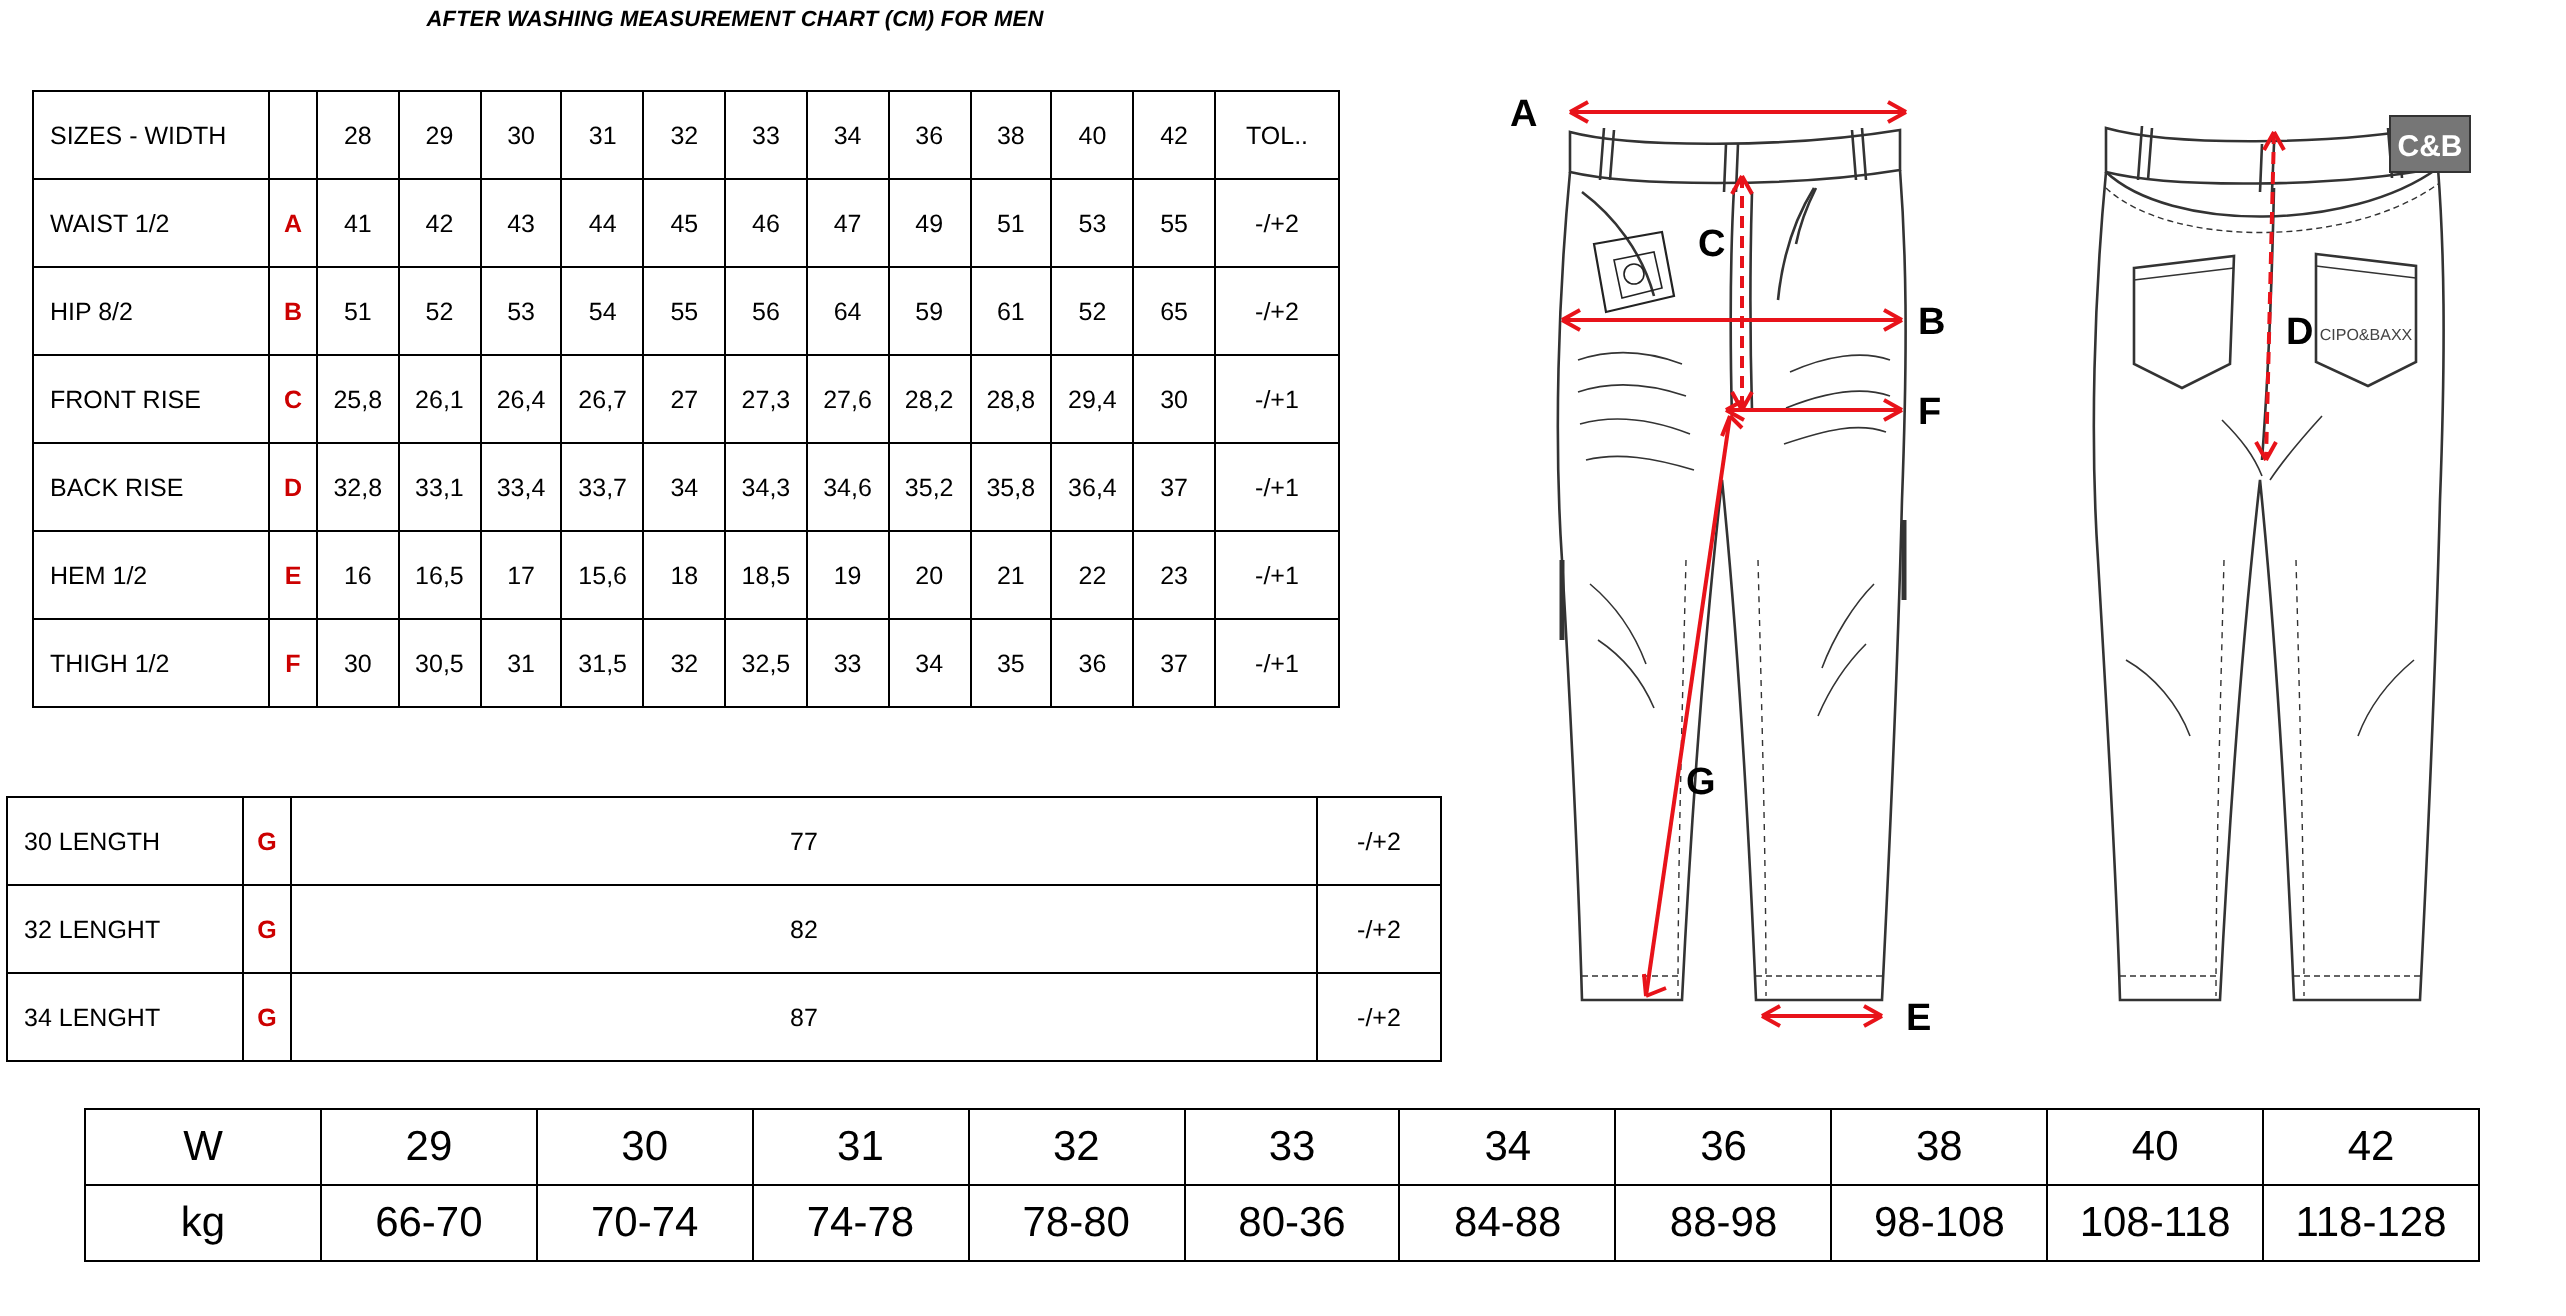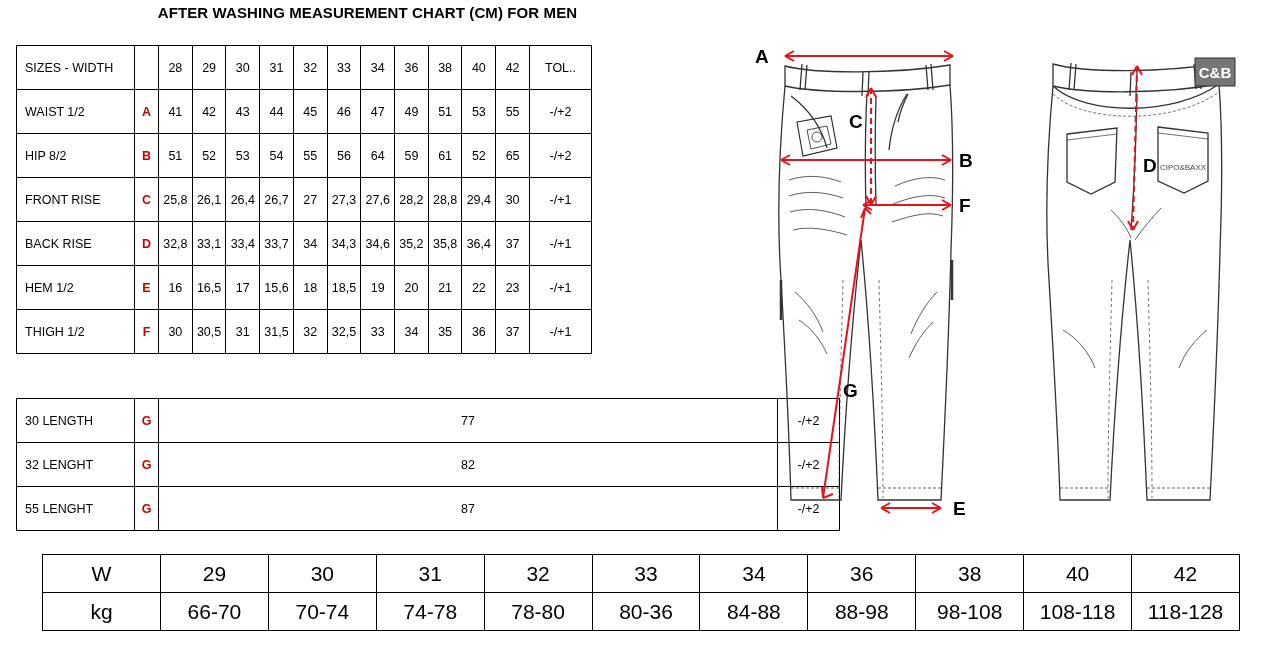--- a/index.html
+++ b/index.html
@@ -12,31 +12,32 @@
     overflow: hidden;
   }
   .page { position: relative; width: 1283px; height: 658px; }
 
   
   .title {
     position: absolute;
     left: 0; top: 4px;
     width: 735px;
     text-align: center;
-    font-size: 15px;
+    font-size: 11px;
     font-weight: bold;
     letter-spacing: 0.1px;
+    font-style: italic;
   }
 
   
   table { border-collapse: collapse; }
   .main-table {
     position: absolute;
     left: 16px; top: 45px;
-    width: 576px;
+    width: 654px;
     table-layout: fixed;
   }
   .main-table td {
     border: 1px solid #000;
     height: 44px;
     text-align: center;
     font-size: 12.5px;
     padding: 0 2px;
   }
   .main-table td.rowlabel {
@@ -49,22 +50,22 @@
     width: 24px;
     color: #cc0000;
     font-weight: bold;
     font-size: 12.5px;
   }
   .main-table td.tol { width: 62px; }
 
   
   .length-table {
     position: absolute;
-    left: 16px; top: 398px;
-    width: 824px;
+    left: 3px; top: 398px;
+    width: 718px;
     table-layout: fixed;
   }
   .length-table td {
     border: 1px solid #000;
     height: 44px;
     text-align: center;
     font-size: 12.5px;
   }
   .length-table td.rowlabel {
     text-align: left;
@@ -238,21 +239,21 @@
           <td colspan="11">77</td>
           <td class="tol">-/+2</td>
         </tr>
         <tr>
           <td class="rowlabel">32 LENGHT</td>
           <td class="letter">G</td>
           <td colspan="11">82</td>
           <td class="tol">-/+2</td>
         </tr>
         <tr>
-          <td class="rowlabel">55 LENGHT</td>
+          <td class="rowlabel">34 LENGHT</td>
           <td class="letter">G</td>
           <td colspan="11">87</td>
           <td class="tol">-/+2</td>
         </tr>
       </tbody>
   </table>
 
   <table class="weight-table">
     <tbody id="weight-tbody">
         <tr>

